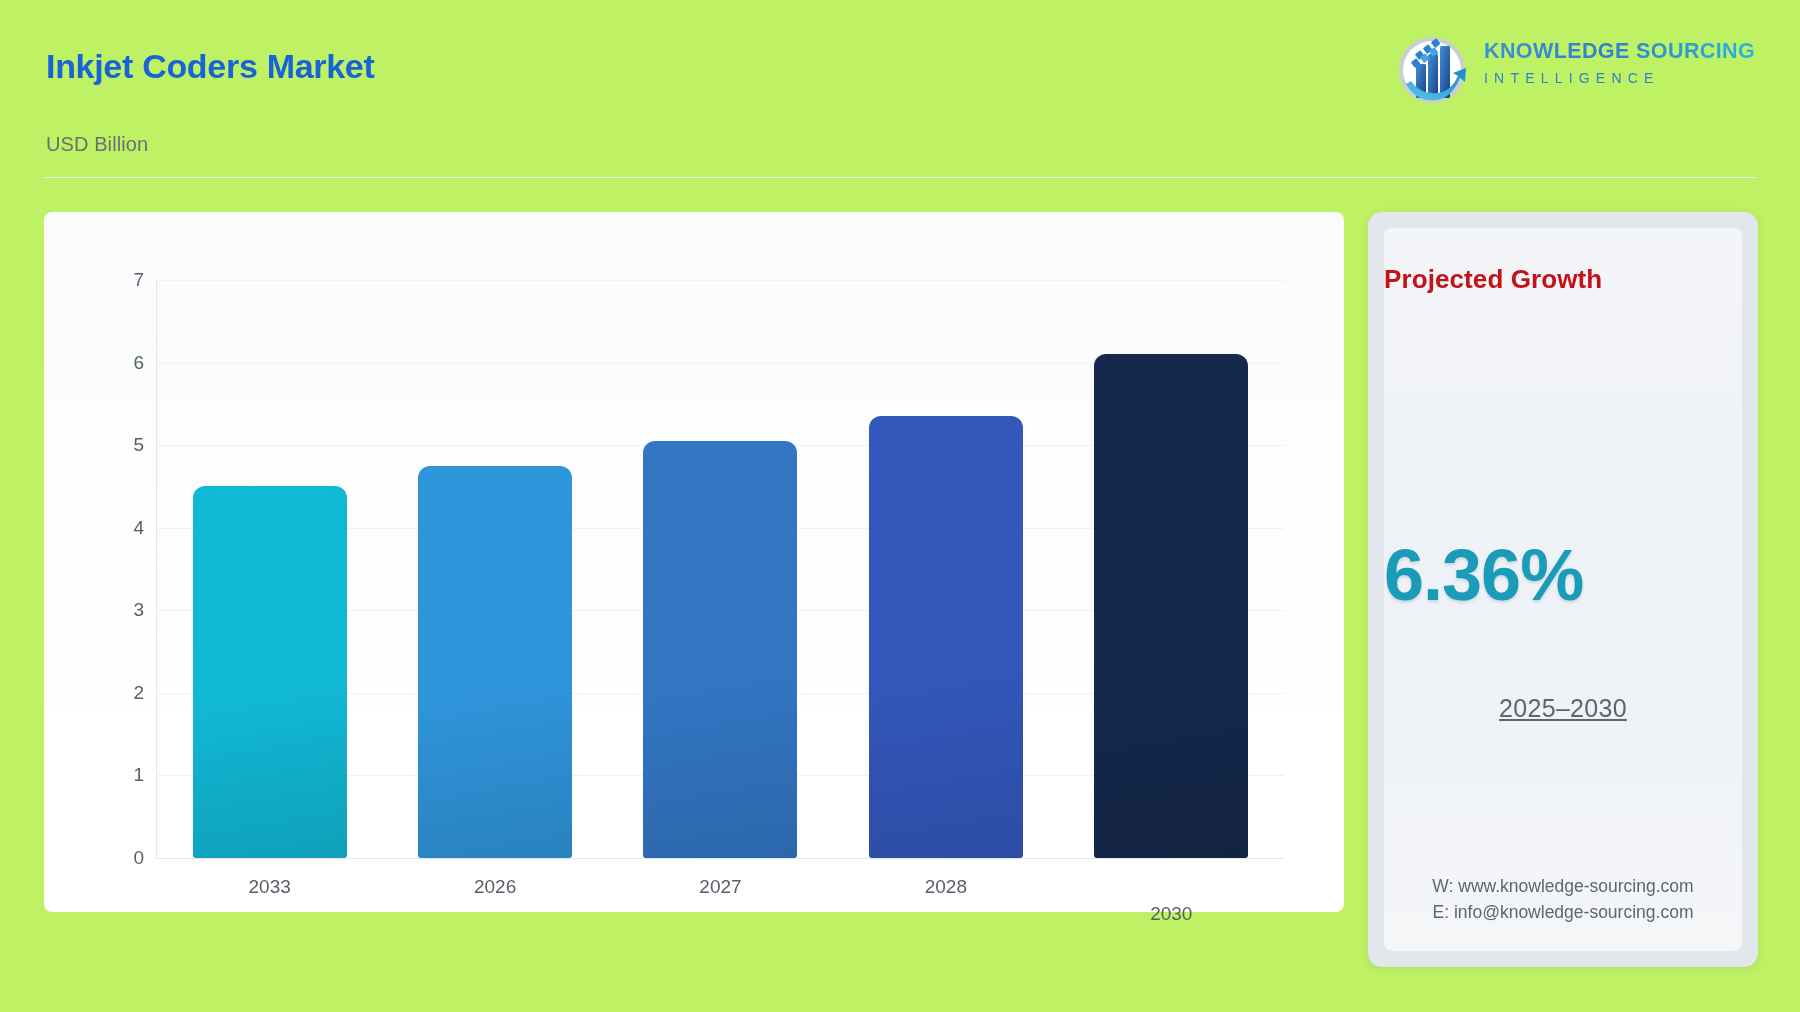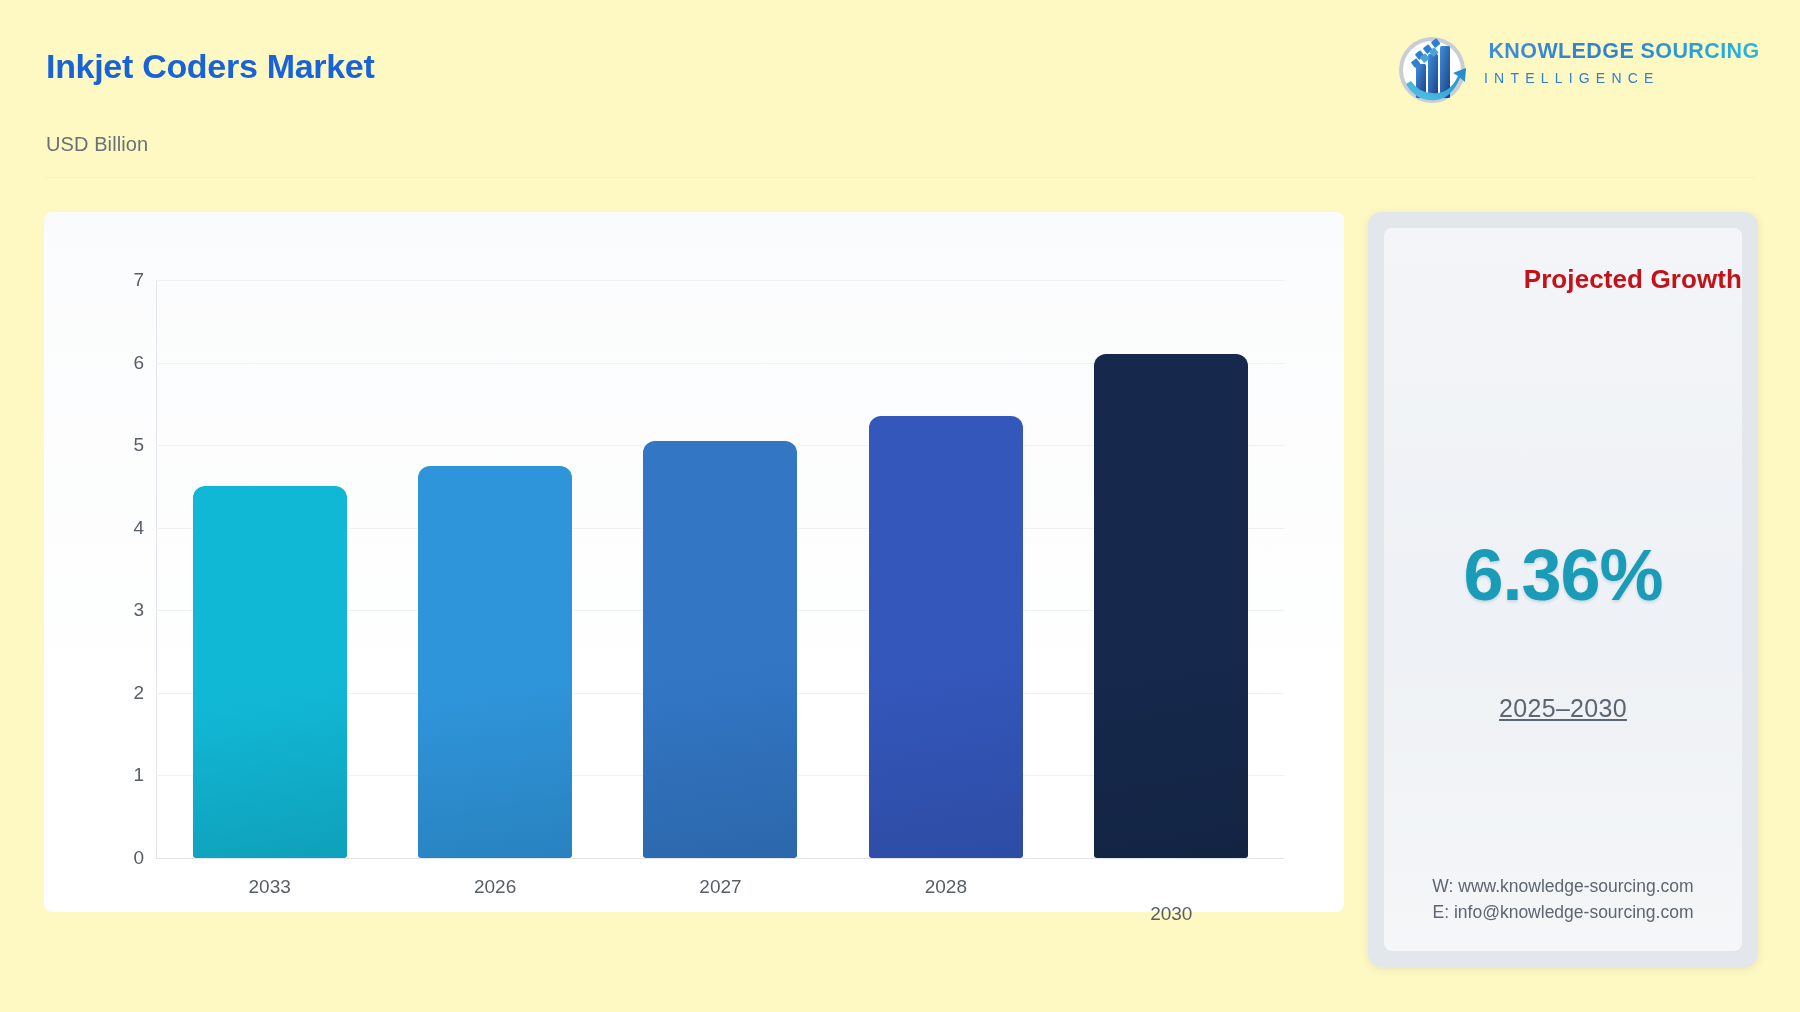--- a/index.html
+++ b/index.html
@@ -10,21 +10,21 @@
     width: 1800px;
     height: 1012px;
     background: #ffffff;
     font-family: "Liberation Sans", sans-serif;
     overflow: hidden;
   }
   .page {
     position: relative;
     width: 1800px;
     height: 1012px;
-    background: #fef9c3;
+    background: #bef264;
     box-sizing: border-box;
   }
 
   
   .header {
     position: absolute;
     left: 0; top: 0;
     width: 1800px;
     height: 178px;
     box-sizing: border-box;
@@ -77,21 +77,20 @@
   }
   .logo-line1 {
     font-size: 21.5px;
     font-weight: bold;
     letter-spacing: 0.4px;
     white-space: nowrap;
     background: linear-gradient(90deg,#3f8fd8 0%, #2f7fd0 45%, #28b9dd 100%);
     -webkit-background-clip: text;
     background-clip: text;
     color: transparent;
-    text-align: center;
   }
   .logo-line2 {
     margin-top: 6px;
     font-size: 14px;
     font-weight: 500;
     letter-spacing: 6.2px;
     white-space: nowrap;
     color: #2f7fd0;
   }
 
@@ -190,33 +189,33 @@
   .side-inner {
     position: relative;
     width: 100%;
     height: 100%;
     background: linear-gradient(180deg,#f3f5f8 0%, #eef1f5 55%, #f4f6f8 100%);
     border-radius: 8px;
     box-sizing: border-box;
   }
   .projected-growth {
     position: absolute;
-    left: 0; right: 0;
+    left: 0; right: 12px;
     top: 36px;
-    text-align: right;
+    text-align: left;
     font-size: 26px;
     font-weight: bold;
     color: #c3121a;
     letter-spacing: 0.1px;
   }
   .cagr-value {
     position: absolute;
     left: 0; right: 0;
     top: 306px;
-    text-align: center;
+    text-align: left;
     font-size: 72px;
     font-weight: bold;
     color: #1a9cb9;
     letter-spacing: -1px;
     text-shadow: 0 2px 3px rgba(20,90,110,0.18);
   }
   .cagr-label {
     position: absolute;
     left: 0; right: 0;
     top: 403px;

